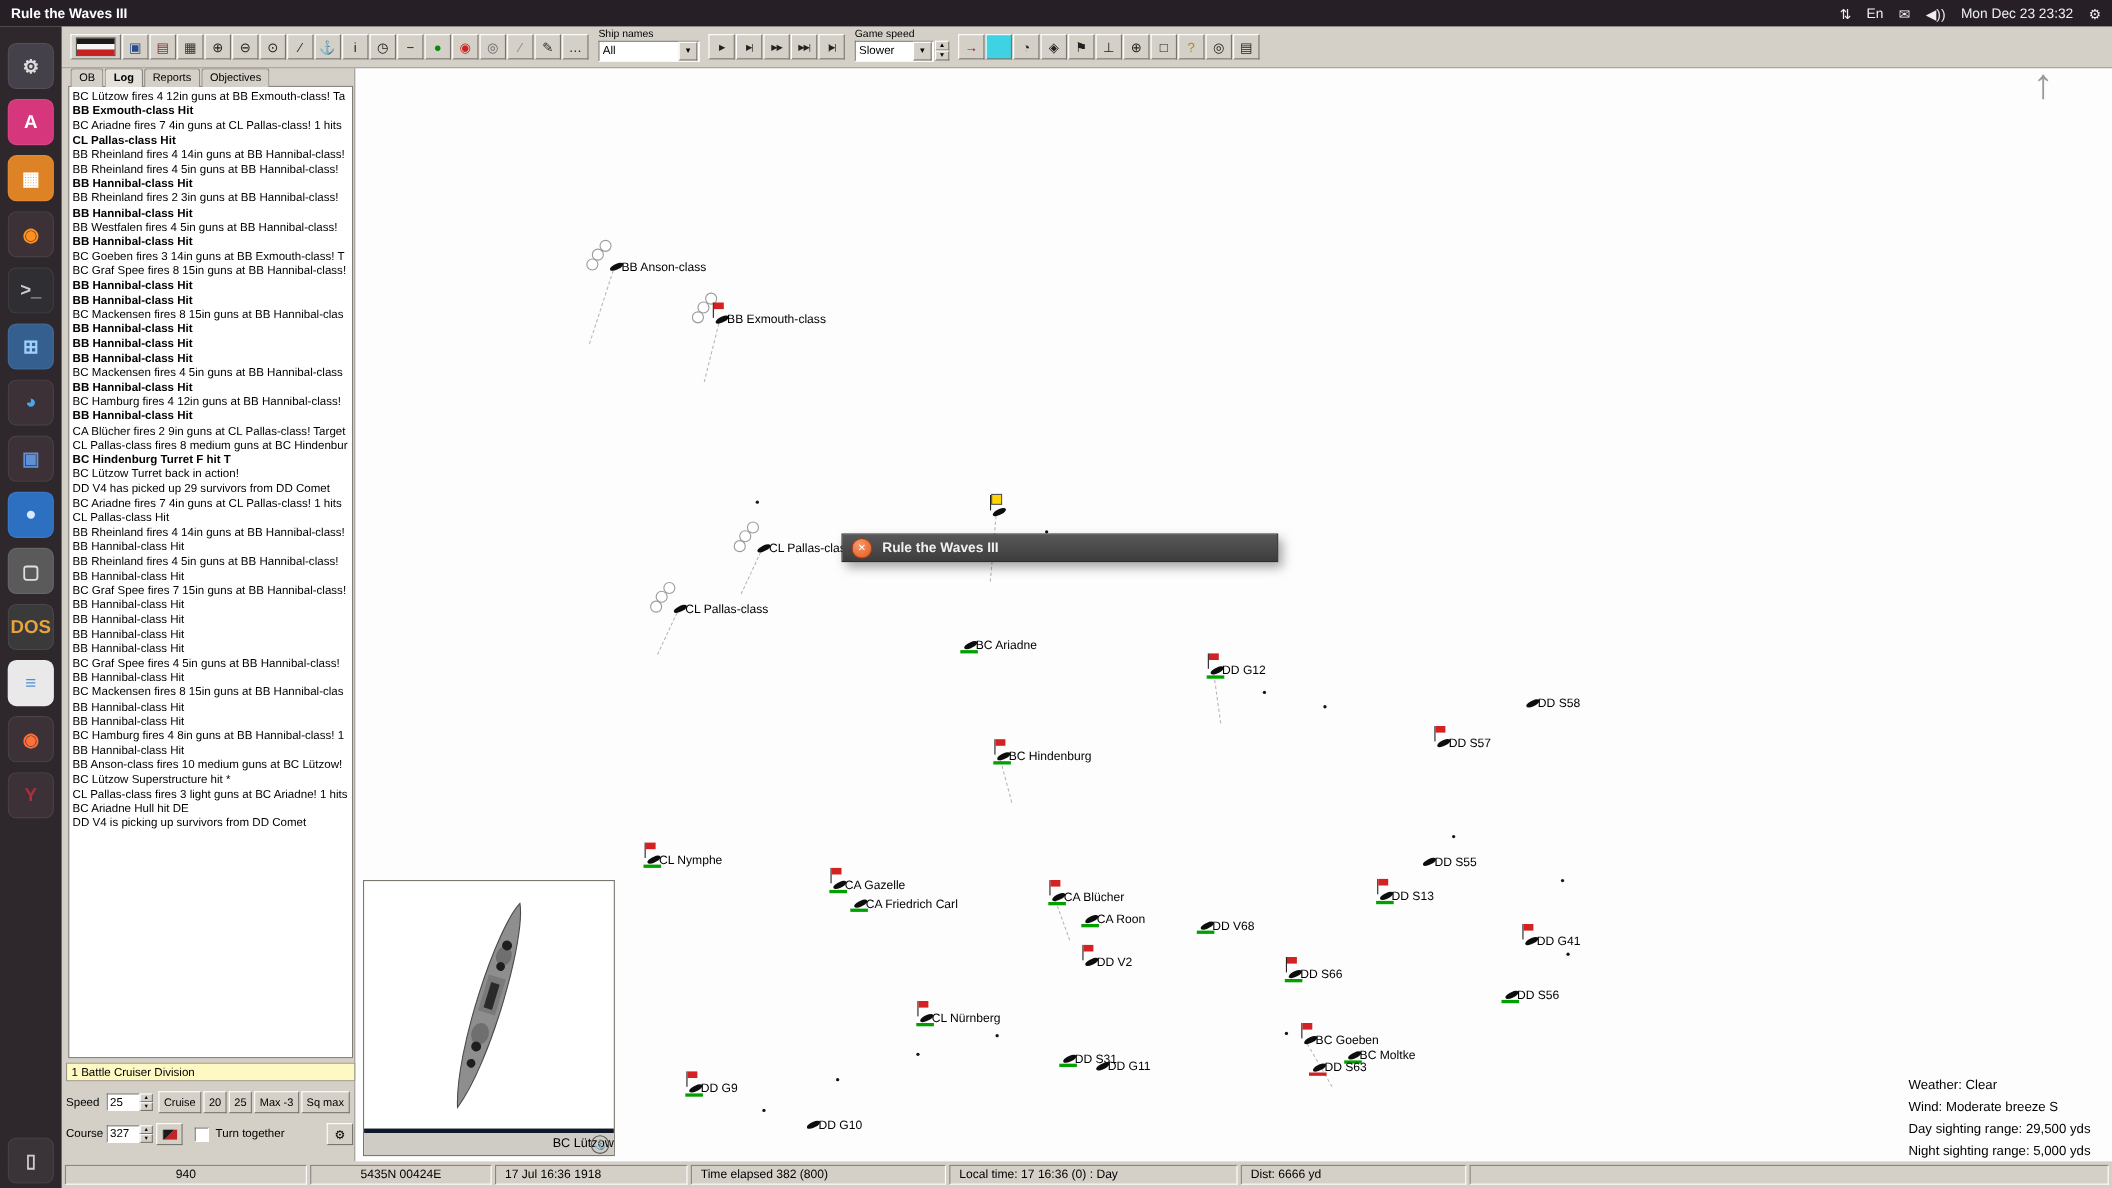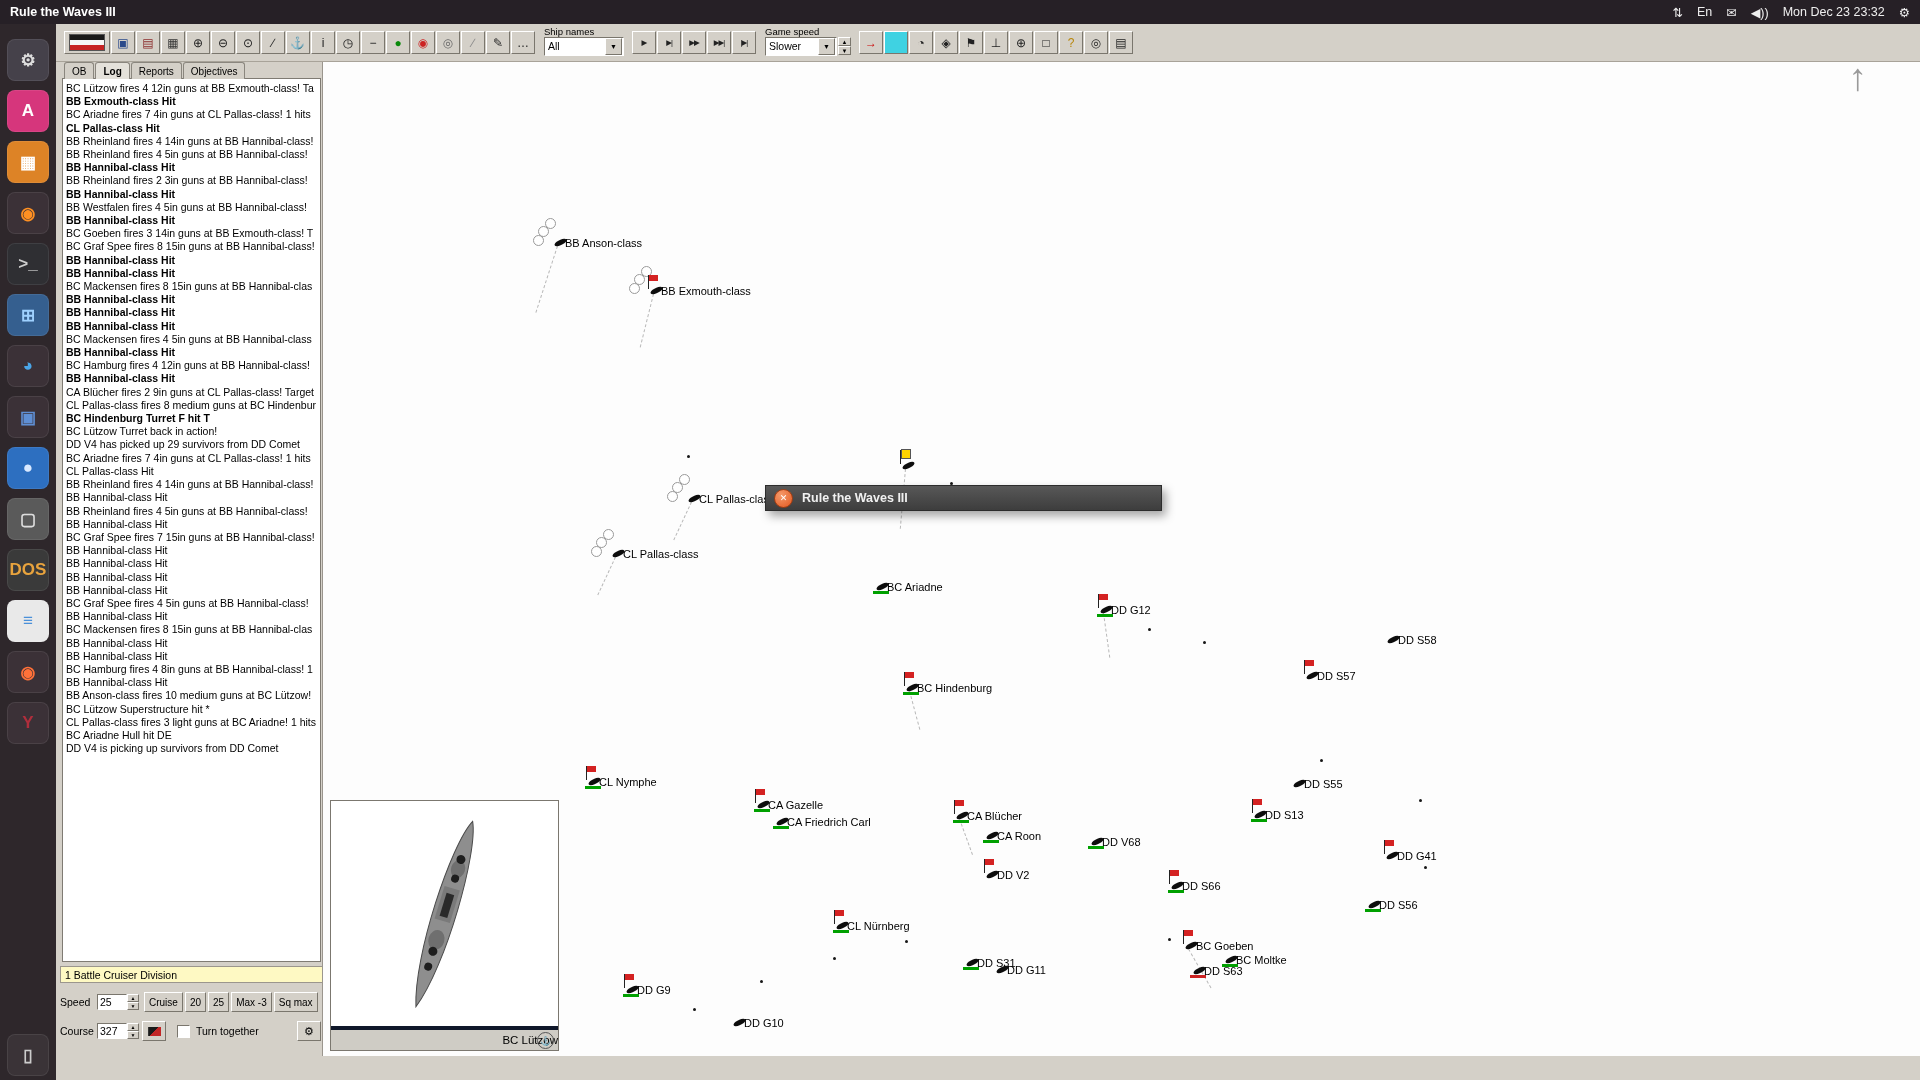--- a/index.html
+++ b/index.html
@@ -26,21 +26,21 @@
   .tbtn{width:24px;height:23px;margin-right:1px;background:#d4d0c8;border:1px solid;
     border-color:#fff #7a766d #7a766d #fff;display:flex;align-items:center;justify-content:center;
     font-size:12px;color:#222;box-sizing:border-box;}
   .tglyph{pointer-events:none;line-height:1;}
   .flagbtn{width:46px;}
   .gflag{width:34px;height:15px;display:flex;flex-direction:column;border:1px solid #555;}
   .gstripe{flex:1;}
   .combo-group{display:flex;flex-direction:column;margin:0 8px;position:relative;top:-2px;}
   .combo-label{font-size:9.5px;color:#000;height:11px;}
   .combo-row{display:flex;align-items:center;}
-  .combo{width:80px;height:19px;background:#fff;border:1px solid;border-color:#7a766d #fff #fff #7a766d;
+  .combo{width:92px;height:19px;background:#fff;border:1px solid;border-color:#7a766d #fff #fff #7a766d;
     display:flex;align-items:center;box-sizing:border-box;}
   .combo-value{font-size:10.5px;padding-left:3px;flex:1;}
   .combo-arrow{width:15px;height:15px;background:#d4d0c8;border:1px solid;
     border-color:#fff #7a766d #7a766d #fff;font-size:7px;display:flex;align-items:center;
     justify-content:center;margin-right:1px;}
   .vspin{display:flex;flex-direction:column;margin-left:1px;}
   .vspin .spin-b{width:13px;height:9px;font-size:6px;}
   .play .tbtn{font-size:7.5px;letter-spacing:-1px;}
   
   #tabs{position:absolute;left:64px;top:62px;display:flex;z-index:16;}
@@ -331,20 +331,26 @@
       <div class="mapdot" style="left: 1419px; top: 799px;"></div>
       <div class="mapdot" style="left: 1168px; top: 938px;"></div>
       <div class="mapdot" style="left: 833px; top: 957px;"></div>
       <div class="mapdot" style="left: 1320px; top: 759px;"></div>
       <div class="mapdot" style="left: 1424px; top: 866px;"></div>
       <div class="mapdot" style="left: 693px; top: 1008px;"></div>
       <div class="mapdot" style="left: 905px; top: 940px;"></div>
       <div class="mapdot" style="left: 1148px; top: 628px;"></div>
       <div class="mapdot" style="left: 760px; top: 980px;"></div>
     </div>
+  <div id="weather">
+      <div class="wline">Weather: Clear</div>
+      <div class="wline">Wind: Moderate breeze  S</div>
+      <div class="wline">Day sighting range: 29,500 yds</div>
+      <div class="wline">Night sighting range: 5,000 yds</div>
+    </div>
   <div id="north-arrow">↑</div>
 
   <div id="game-toolbar">
     <div id="tb-left" class="tb-group">
         <div class="tbtn flagbtn">
           <div class="gflag">
             <div class="gstripe" style="background: rgb(26, 26, 26);"></div>
             <div class="gstripe" style="background: rgb(245, 245, 245);"></div>
             <div class="gstripe" style="background: rgb(198, 34, 34);"></div>
           </div>
@@ -602,20 +608,29 @@
 
   <div id="dialog">
     <div class="dlg-title">
       <span class="dlg-close">
         <span>✕</span>
       </span>
       <span class="dlg-title-text">Rule the Waves III</span>
     </div>
   </div>
 
+  <div id="statusbar">
+      <div class="sfield" style="width: 220px; justify-content: center;">940</div>
+      <div class="sfield" style="width: 165px; justify-content: center;">5435N 00424E</div>
+      <div class="sfield" style="width: 175px;">17 Jul 16:36 1918</div>
+      <div class="sfield" style="width: 232px;">Time elapsed 382 (800)</div>
+      <div class="sfield" style="width: 262px;">Local time: 17 16:36 (0) : Day</div>
+      <div class="sfield" style="width: 205px;">Dist: 6666 yd</div>
+      <div class="sfield" style="flex: 1 1 0%;"></div>
+    </div>
 
   <div id="topbar">
     <span id="topbar-title">Rule the Waves III</span>
     <div id="tray">
         <div class="tray-item">⇅</div>
         <div class="tray-item">En</div>
         <div class="tray-item">✉</div>
         <div class="tray-item">◀))</div>
         <div class="tray-item">Mon Dec 23  23:32</div>
         <div class="tray-item">⚙</div>

